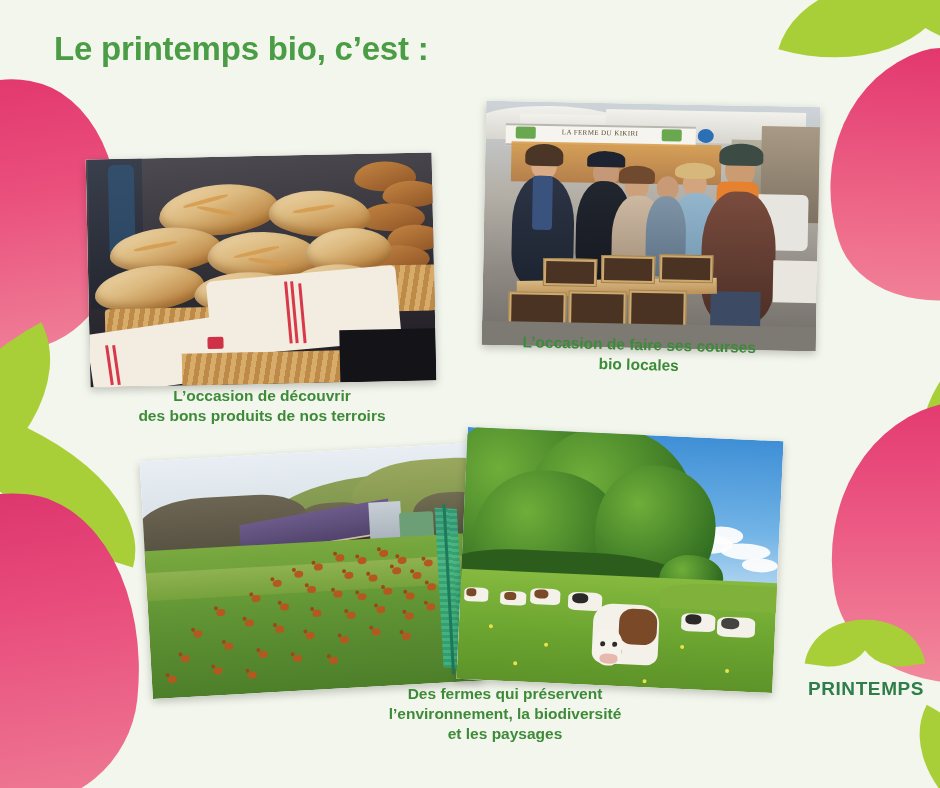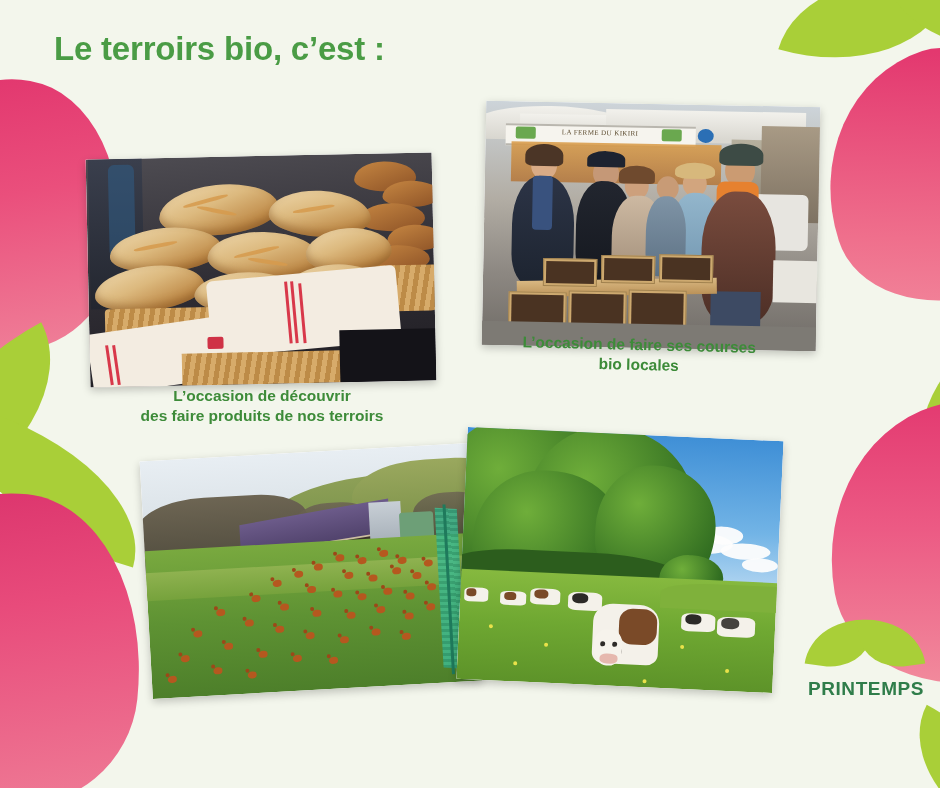--- a/index.html
+++ b/index.html
@@ -177,21 +177,21 @@
 
   <div class="deco petal" id="deco-petal-l-top"></div>
   <div class="deco leaf leaf-a" id="deco-leaf-l-up"></div>
   <div class="deco leaf leaf-b" id="deco-leaf-l-dn"></div>
   <div class="deco petal" id="deco-petal-l-big"></div>
 
   <div class="deco leaf leaf-a" id="deco-leaf-r-small"></div>
   <div class="deco petal" id="deco-petal-r-mid"></div>
   <div class="deco leaf leaf-b" id="deco-leaf-r-bottom"></div>
 
-  <div id="page-title">Le terroirs bio, c’est :</div>
+  <div id="page-title">Le printemps bio, c’est :</div>
 
   <div class="photo-card" id="card-bread">
     <div class="photo">
       <div class="bread-bg"></div>
 
       <div class="bread-backloaf" style="left:268px;top:8px;width:62px;height:30px;"></div>
       <div class="bread-backloaf" style="left:296px;top:28px;width:58px;height:26px;"></div>
       <div class="bread-backloaf" style="left:272px;top:50px;width:66px;height:28px;"></div>
       <div class="bread-backloaf" style="left:300px;top:72px;width:56px;height:26px;"></div>
       <div class="bread-backloaf" style="left:278px;top:92px;width:64px;height:26px;"></div>
@@ -222,21 +222,21 @@
       <div class="cloth-stripe" style="left:212px;top:128px;height:60px;transform:rotate(-4deg);"></div>
       <div class="cloth" style="left:0px;top:166px;width:150px;height:62px;transform:rotate(-7deg);"></div>
       <div class="cloth-stripe" style="left:18px;top:186px;height:40px;transform:rotate(-7deg);"></div>
       <div class="cloth-stripe" style="left:25px;top:186px;height:40px;transform:rotate(-7deg);"></div>
       <div class="fill" style="left:118px;top:180px;width:16px;height:12px;background:#cf3246;border-radius:2px;"></div>
       <div class="basket" style="left:92px;top:196px;width:170px;height:32px;"></div>
       <div class="fill" style="left:250px;top:176px;width:96px;height:52px;background:#141318;"></div>
     </div>
   </div>
   <div class="caption" id="caption-bread">L’occasion de découvrir
-des faire produits de nos terroirs</div>
+des bons produits de nos terroirs</div>
 
   <div class="photo-card" id="card-market">
     <div class="photo">
       <div class="mk-sky"></div>
       <div class="fill" style="left:0;top:0;right:0;height:100%;background:linear-gradient(180deg,#cdd4d9 0%,#b2ada4 40%,#8d8882 70%,#6f6b66 100%);"></div>
 
       <div class="mk-tent" style="left:-10px;top:4px;width:150px;height:34px;border-radius:50% 50% 0 0;"></div>
       <div class="mk-tent" style="left:34px;top:12px;width:220px;height:26px;"></div>
       <div class="mk-tent" style="left:120px;top:6px;width:200px;height:30px;"></div>
 
@@ -409,20 +409,23 @@
       <div class="cow" style="left:134px;top:170px;width:66px;height:60px;border-radius:30% 30% 18% 18%;"></div>
       <div class="cow-patch" style="left:160px;top:174px;width:38px;height:36px;border-radius:36%;"></div>
       <div class="cow-patch" style="left:142px;top:206px;width:22px;height:18px;background:#3b3936;border-radius:40%;"></div>
       <div class="fill" style="left:136px;top:196px;width:28px;height:36px;background:#f6f3ec;border-radius:40% 40% 46% 46%;"></div>
       <div class="dot" style="left:142px;top:208px;width:5px;height:5px;background:#2d2b28;"></div>
       <div class="dot" style="left:154px;top:208px;width:5px;height:5px;background:#2d2b28;"></div>
       <div class="fill" style="left:142px;top:220px;width:18px;height:10px;background:#e6b8ae;border-radius:40%;"></div>
     </div>
   </div>
 
+  <div class="caption" id="caption-farms">Des fermes qui préservent
+l’environnement, la biodiversité
+et les paysages</div>
 
   <div id="logo">
     <div id="logo-leaves">
       <div class="logo-leaf" id="logo-leaf-left"></div>
       <div class="logo-leaf" id="logo-leaf-right"></div>
     </div>
     <div id="logo-printemps">PRINTEMPS</div>
   </div>
 
 </div>

